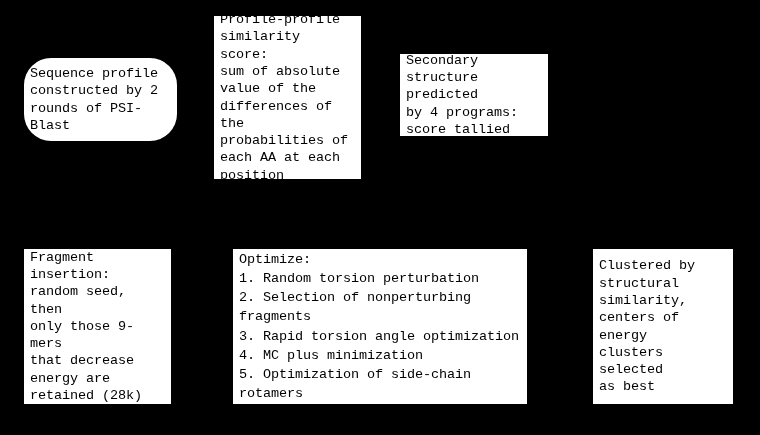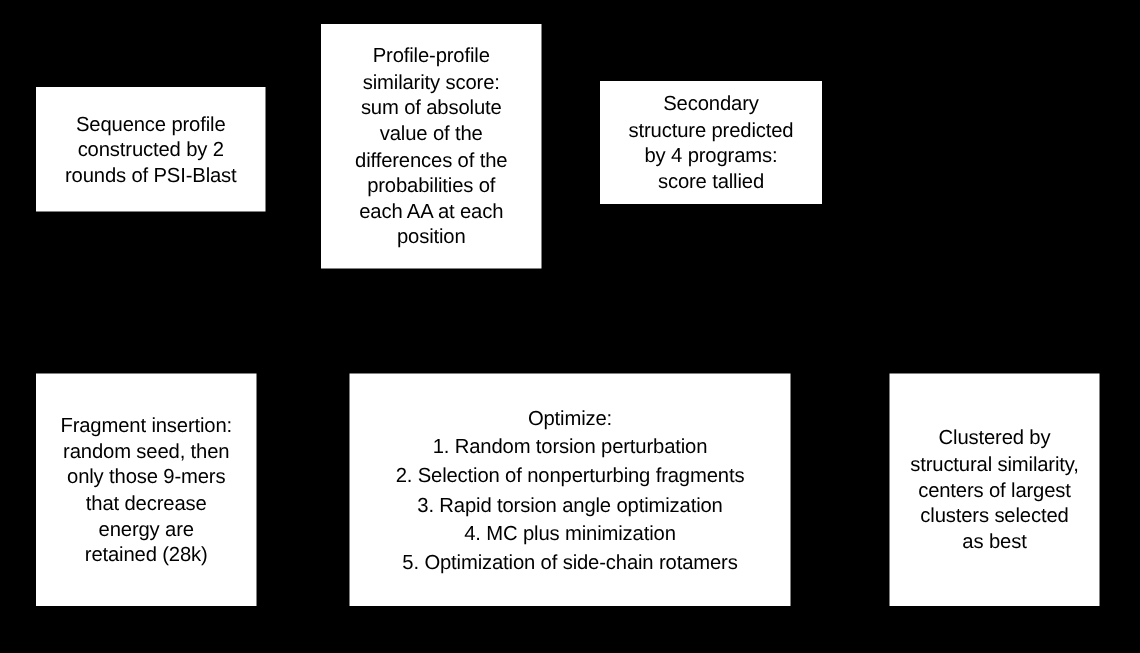--- a/index.html
+++ b/index.html
@@ -16,37 +16,38 @@
     font-family: "Liberation Sans", sans-serif;
   }
   .node {
     position: absolute;
     background: #ffffff;
     color: #000000;
     box-sizing: border-box;
     display: flex;
     align-items: center;
     justify-content: center;
-    text-align: center;
+    text-align: left;
     padding: 4px 6px;
+    font-family: Liberation Mono, monospace;
   }
   .node-text {
     display: block;
     width: 100%;
     font-size: 13.5px;
     line-height: 1.28;
     color: #000000;
     white-space: pre-line;
     letter-spacing: -0.1px;
   }
 
   
   #node-sequence-profile {
     left: 24px;  top: 58px;
-    width: 153px; height: 83px;
+    width: 153px; height: 83px; border-radius: 27px;
   }
   #node-profile-similarity {
     left: 214px; top: 16px;
     width: 147px; height: 163px;
   }
   #node-secondary-structure {
     left: 400px; top: 54px;
     width: 148px; height: 82px;
   }
   #node-fragment-library {
@@ -115,18 +116,18 @@
 1. Random torsion perturbation
 2. Selection of nonperturbing fragments
 3. Rapid torsion angle optimization
 4. MC plus minimization
 5. Optimization of side-chain rotamers</span>
   </div>
 
   <div class="node" id="node-clustering">
     <span class="node-text">Clustered by
 structural similarity,
-centers of largest
+centers of energy
 clusters selected
 as best</span>
   </div>
 
 </div>
 
 </body></html>

